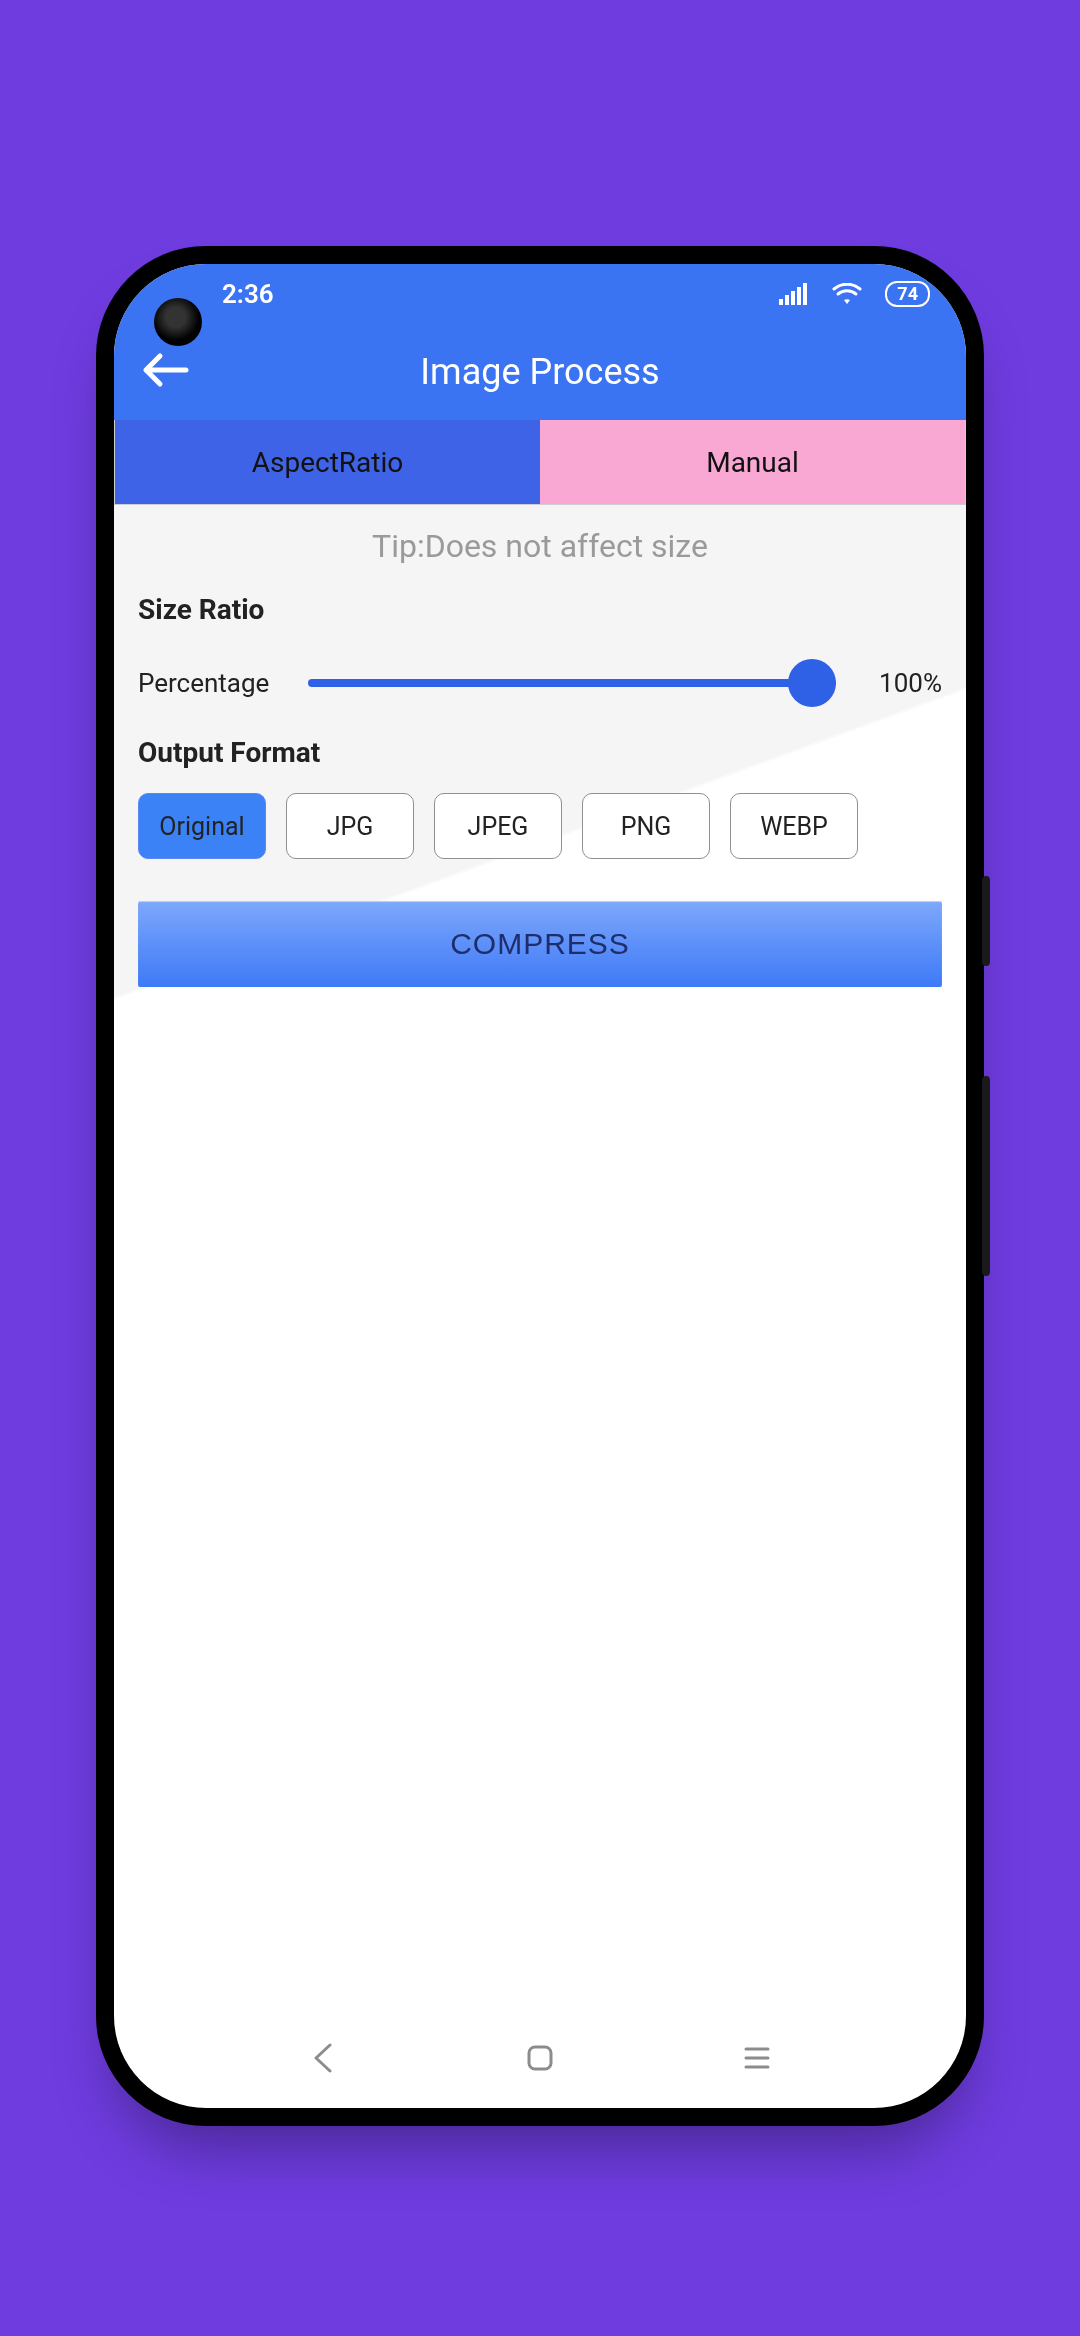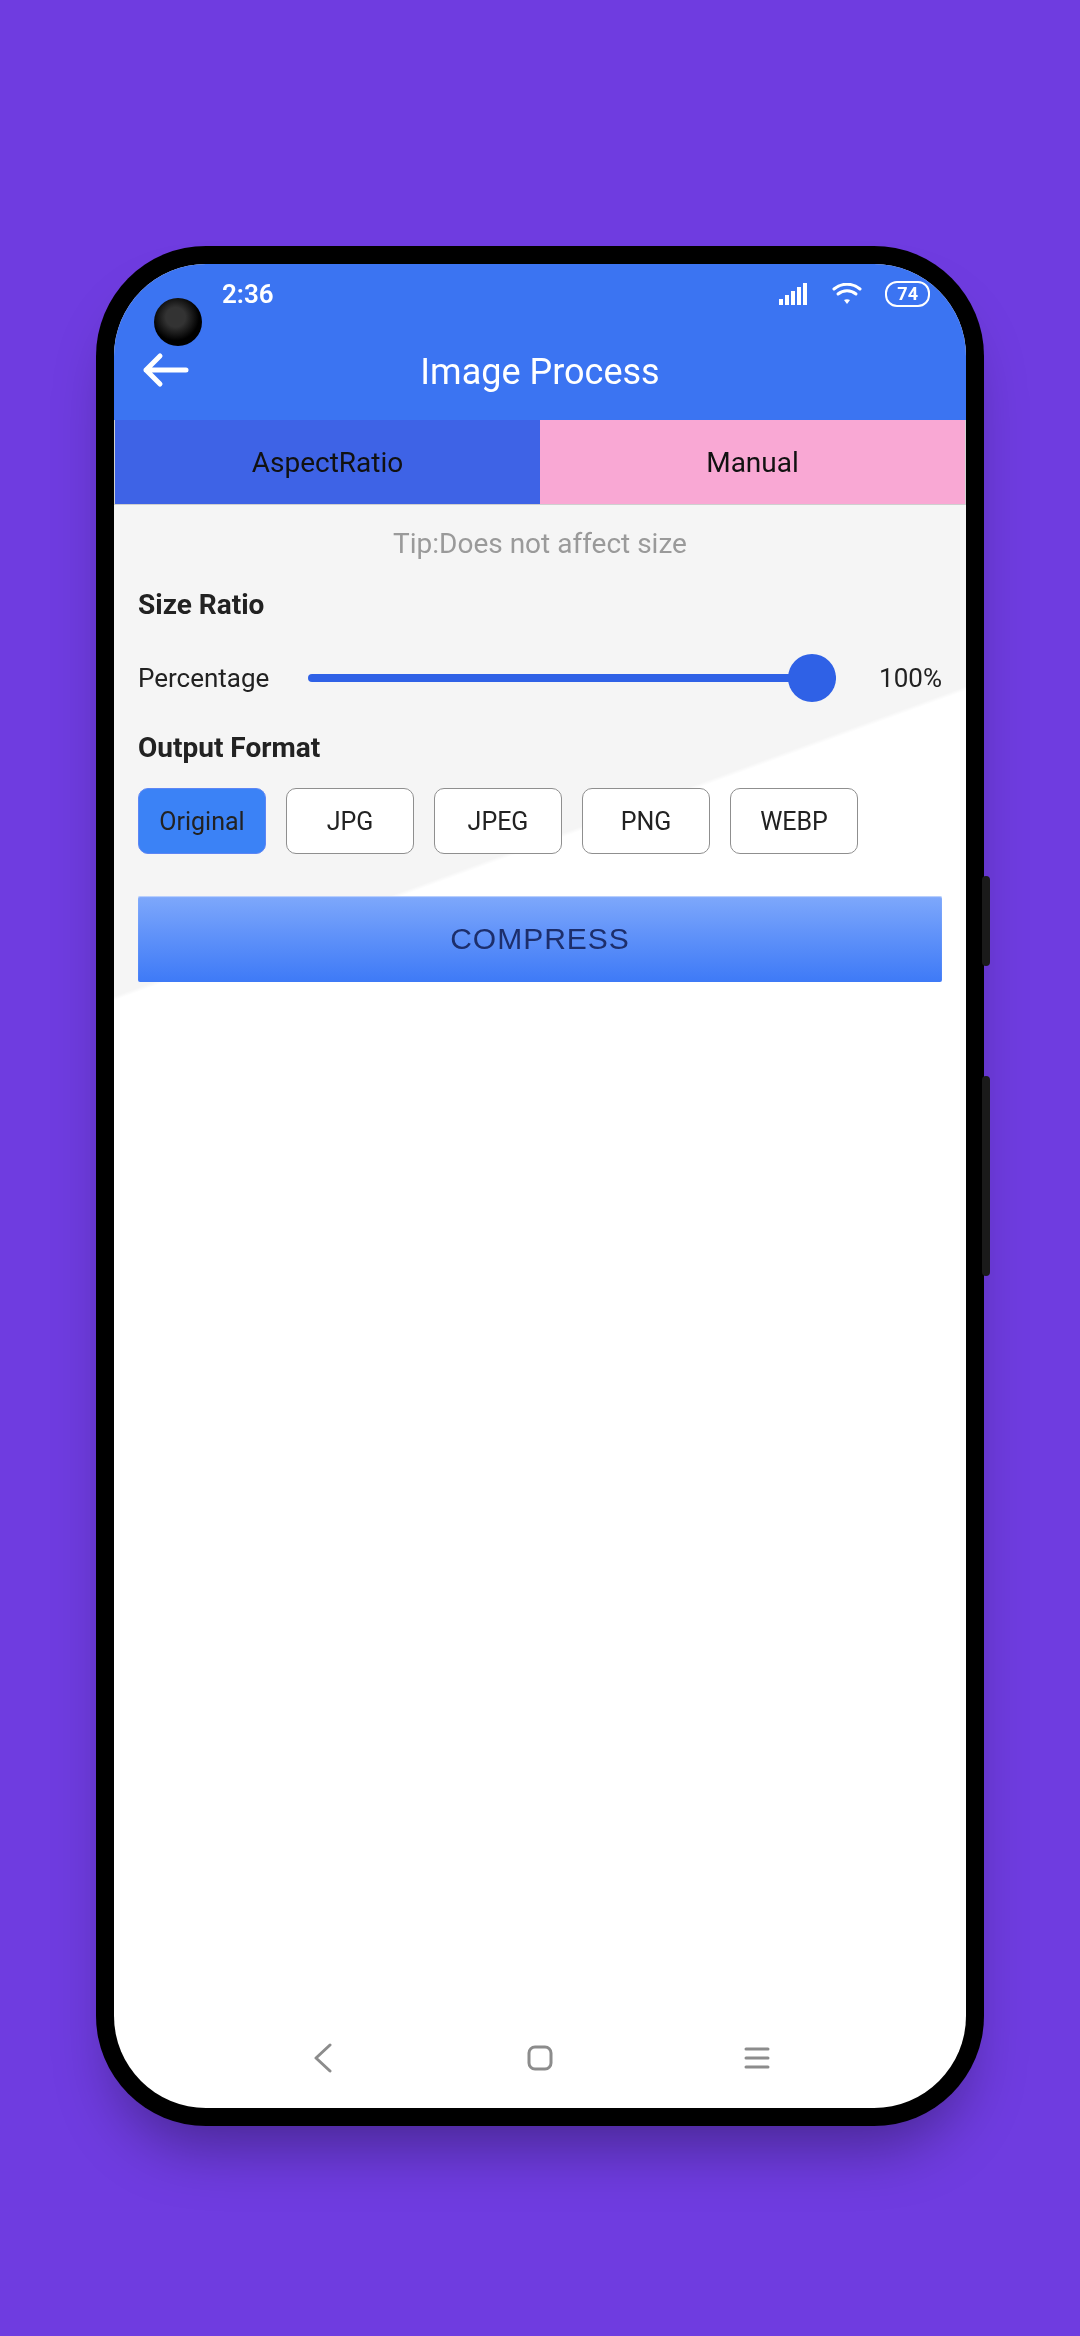--- a/index.html
+++ b/index.html
@@ -150,21 +150,21 @@
 
   .content {
     flex: 1;
     padding: 22px 24px 0 24px;
     position: relative;
     z-index: 10;
   }
   .tip {
     text-align: center;
     color: #9a9a9a;
-    font-size: 28px;
+    font-size: 32px;
     margin-bottom: 28px;
   }
   .section-title {
     font-size: 28px;
     font-weight: 700;
     color: #222;
     margin-bottom: 42px;
   }
   .section-title.mt { margin-top: 38px; margin-bottom: 24px; }
 

